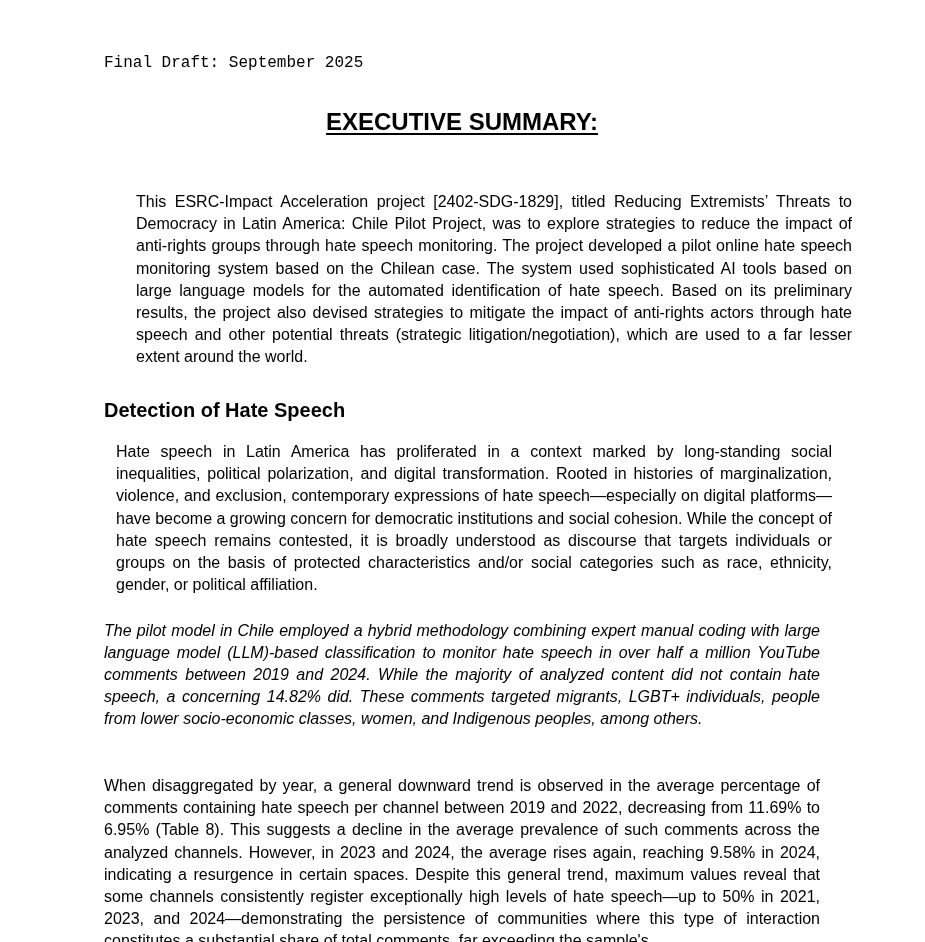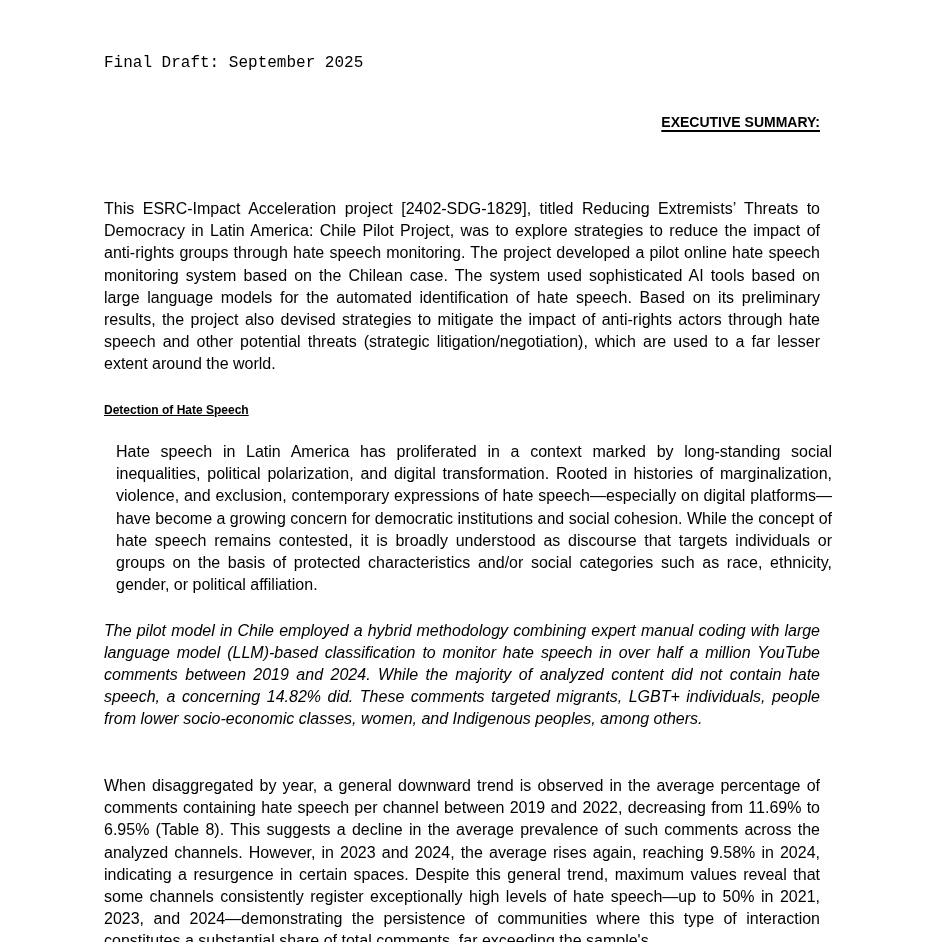--- a/index.html
+++ b/index.html
@@ -28,52 +28,51 @@
     font-size: 16px;
     line-height: 20px;
     white-space: nowrap;
     font-family: Liberation Mono, monospace;
   }
   .title-block {
     position: absolute;
     top: 106px;
     left: 0;
     width: 716px;
-    text-align: right;
+    text-align: center;
     font-weight: bold;
-    font-size: 14px;
+    font-size: 24px;
     line-height: 32px;
   }
   .title-block div {
     text-decoration: underline;
     text-decoration-thickness: 2px;
     text-underline-offset: 3px;
     white-space: nowrap;
   }
   .para {
     position: absolute;
     left: 0;
     width: 716px;
     font-size: 16px;
     line-height: 22.2px;
     text-align: justify;
     margin: 0;
   }
   .para.last-left {
     text-align-last: left;
   }
-  #p-intro { top: 198px; }
+  #p-intro { top: 191px; margin-left: 32px; }
   #heading-detection {
     position: absolute;
     top: 399px;
     left: 0;
-    font-size: 12px;
+    font-size: 20px;
     line-height: 22px;
     font-weight: bold;
-    text-decoration: underline;
     white-space: nowrap;
   }
   #p-context { top: 441px; margin-left: 12px; }
   #p-pilot { top: 619.5px; font-style: italic; }
   #p-trend { top: 775px; }
 </style>
 </head>
 <body>
 
 <div class="page">

